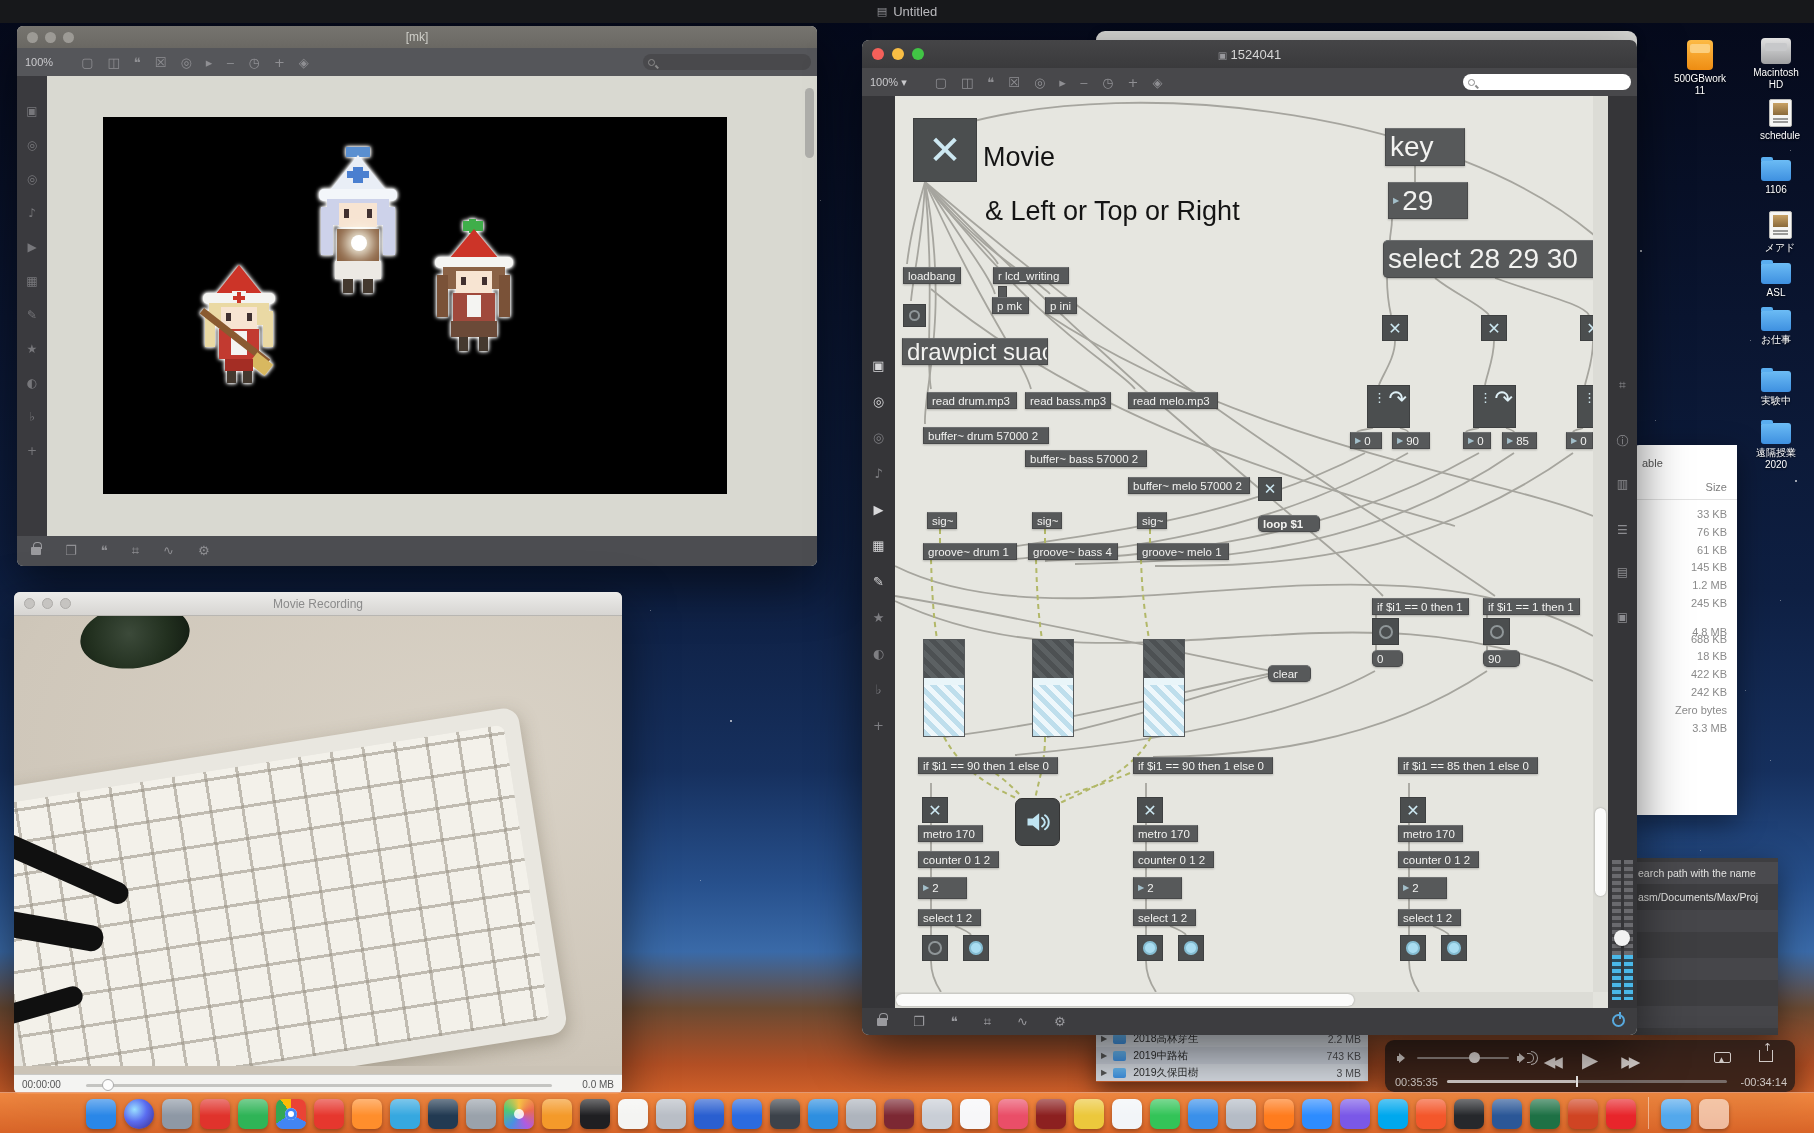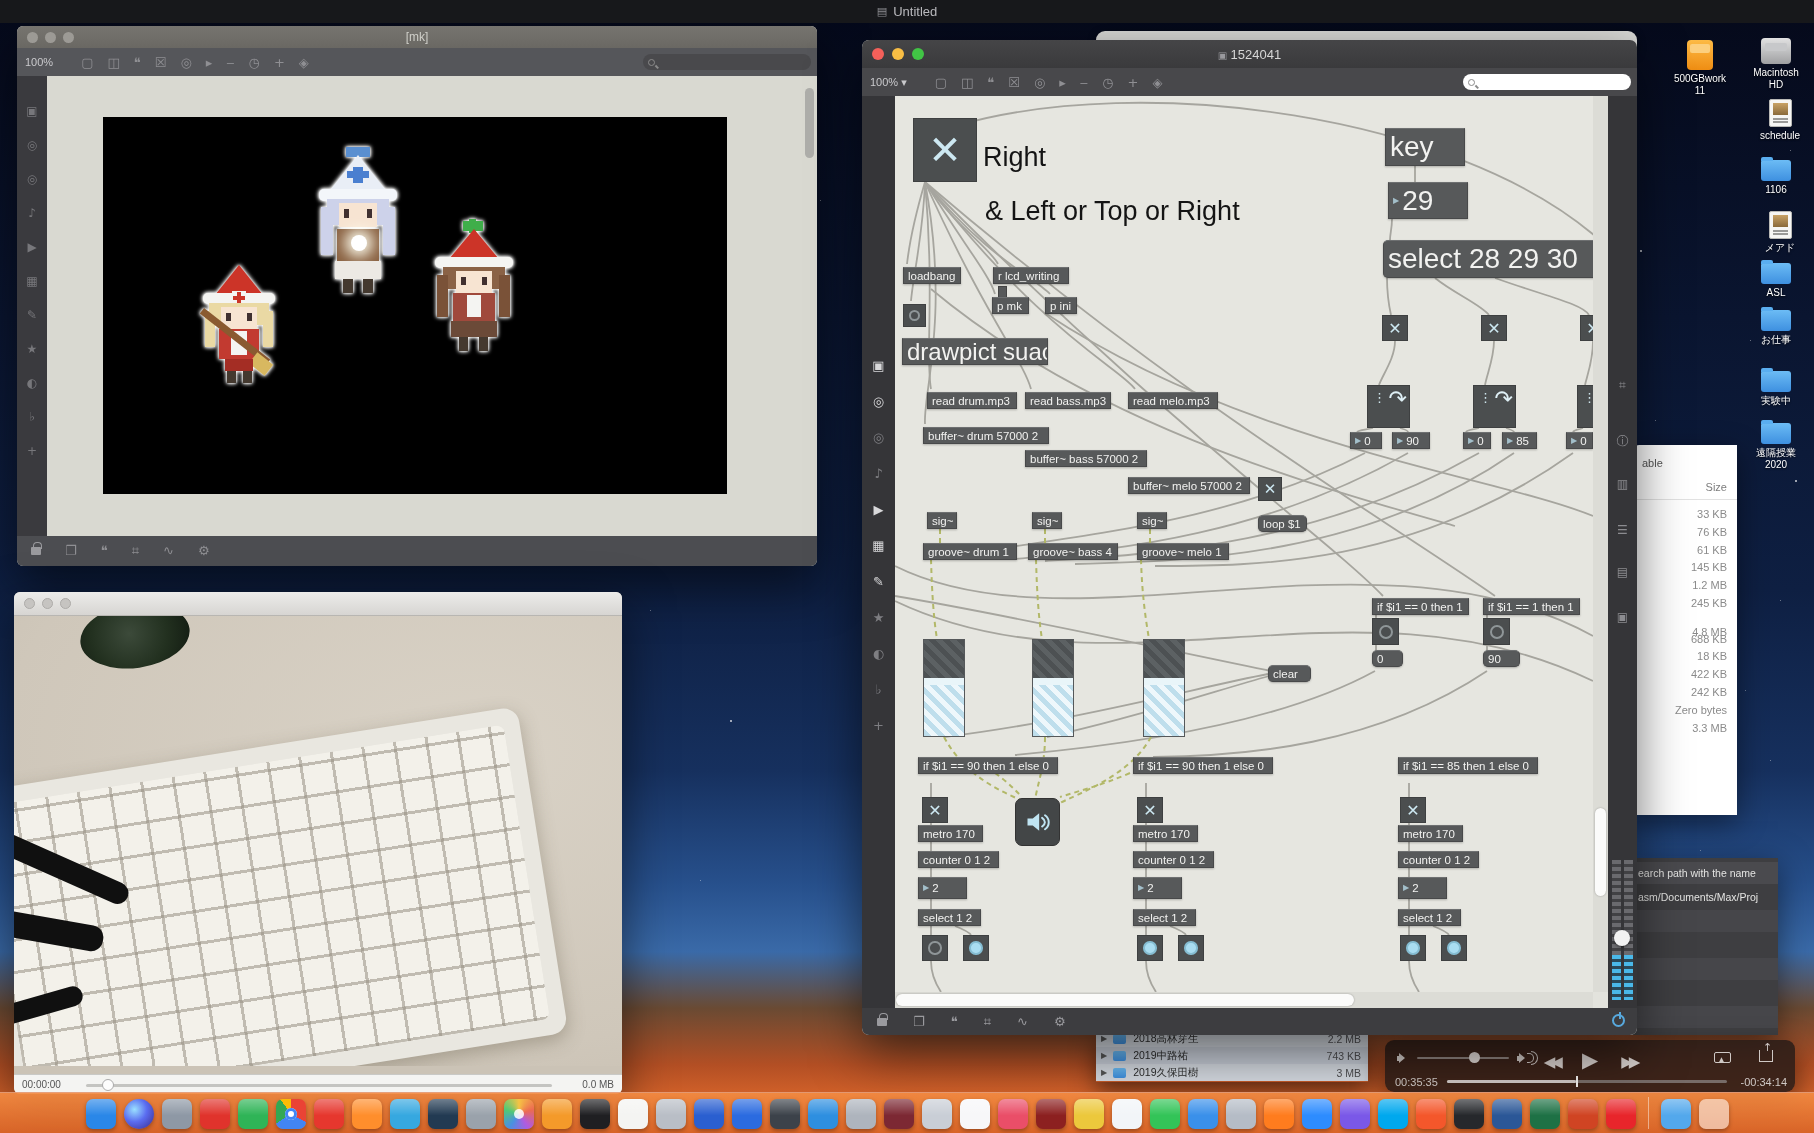--- a/index.html
+++ b/index.html
@@ -440,20 +440,21 @@
         <span class="ic glyph">⚙</span>
       </span>
   </div>
 </div>
 
 <div id="moviewin" class="win">
   <div class="titlebar">
     <span class="tl"></span>
     <span class="tl"></span>
     <span class="tl"></span>
+    <span style="position:absolute;left:0;right:0;text-align:center;">Movie Recording</span>
   </div>
   <div class="video">
     <div class="puck"></div>
     <div class="keyboard">
         <div class="keys"></div>
       </div>
     <div class="cable" style="left:-30px;top:240px;width:150px;height:22px;transform:rotate(24deg);"></div>
     <div class="cable" style="left:-40px;top:300px;width:130px;height:26px;transform:rotate(10deg);"></div>
     <div class="cable" style="left:-20px;top:380px;width:90px;height:20px;transform:rotate(-16deg);"></div>
   </div>
@@ -586,42 +587,42 @@
         <path d="M246,463 C247,500 251,525 254,543"></path>
         <path d="M49,641 C70,680 105,695 128,705"></path>
         <path d="M150,641 C150,670 142,690 140,704"></path>
         <path d="M256,641 C235,680 182,698 165,707"></path>
         <path d="M100,677 C115,688 120,694 126,700"></path>
         <path d="M235,677 C205,690 180,696 165,701"></path>
       </g>
     </svg>
     <div id="maxobjects">
         <div class="mo toggle" style="left: 18px; top: 22px; width: 64px; height: 64px; font-size: 40px;">✕</div>
-        <div class="mo comment" style="left: 88px; top: 46px; font-size: 27px; line-height: 31px;">Right</div>
+        <div class="mo comment" style="left: 88px; top: 46px; font-size: 27px; line-height: 31px;">Movie</div>
         <div class="mo comment" style="left: 90px; top: 100px; font-size: 27px; line-height: 31px;">&amp; Left or Top or Right</div>
         <div class="mo obj" style="left: 8px; top: 171px; width: 58px;">loadbang</div>
         <div class="mo obj" style="left: 98px; top: 171px; width: 76px;">r lcd_writing</div>
         <div class="mo mini" style="left: 103px; top: 190px;"></div>
         <div class="mo obj" style="left: 97px; top: 201px; width: 37px;">p mk</div>
         <div class="mo obj" style="left: 150px; top: 201px; width: 32px;">p ini</div>
         <div class="mo bang" style="left: 8px; top: 208px; width: 23px; height: 23px;">
           <span class="bdot"></span>
         </div>
         <div class="mo obj" style="left: 7px; top: 242px; width: 146px; height: 27px; font-size: 24px; line-height: 23px;">drawpict suac1</div>
         <div class="mo obj" style="left: 32px; top: 296px; width: 90px;">read drum.mp3</div>
         <div class="mo obj" style="left: 130px; top: 296px; width: 86px;">read bass.mp3</div>
         <div class="mo obj" style="left: 233px; top: 296px; width: 90px;">read melo.mp3</div>
         <div class="mo obj" style="left: 28px; top: 331px; width: 126px;">buffer~ drum 57000 2</div>
         <div class="mo obj" style="left: 130px; top: 354px; width: 122px;">buffer~ bass 57000 2</div>
         <div class="mo obj" style="left: 233px; top: 381px; width: 122px;">buffer~ melo 57000 2</div>
         <div class="mo toggle" style="left: 363px; top: 381px; width: 24px; height: 24px; font-size: 15px;">✕</div>
         <div class="mo obj" style="left: 32px; top: 416px; width: 30px;">sig~</div>
         <div class="mo obj" style="left: 137px; top: 416px; width: 30px;">sig~</div>
         <div class="mo obj" style="left: 242px; top: 416px; width: 30px;">sig~</div>
-        <div class="mo msg" style="left: 363px; top: 419px; width: 49px;">loop $1</div>
+        <div class="mo msg" style="left: 363px; top: 419px; width: 62px; font-weight: bold;">loop $1</div>
         <div class="mo obj" style="left: 28px; top: 447px; width: 94px;">groove~ drum 1</div>
         <div class="mo obj" style="left: 133px; top: 447px; width: 90px;">groove~ bass 4</div>
         <div class="mo obj" style="left: 242px; top: 447px; width: 92px;">groove~ melo 1</div>
         <div class="mo meter" style="left: 28px; top: 543px;">
           <div class="mtop"></div>
           <div class="mgap"></div>
           <div class="mbot"></div>
         </div>
         <div class="mo meter" style="left: 137px; top: 543px;">
           <div class="mtop"></div>

